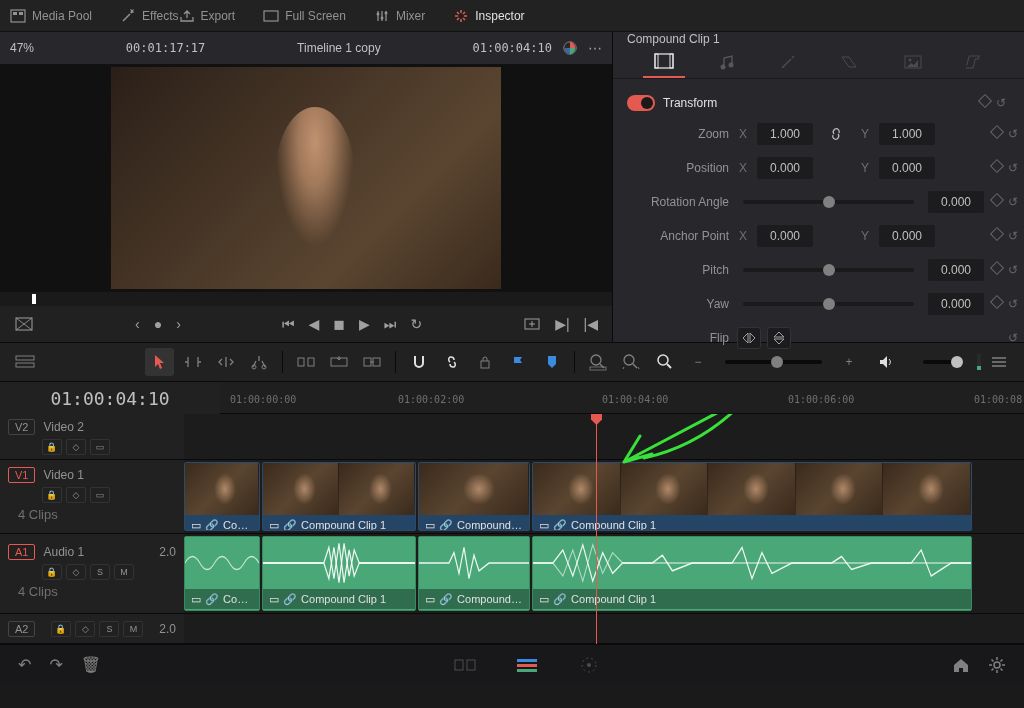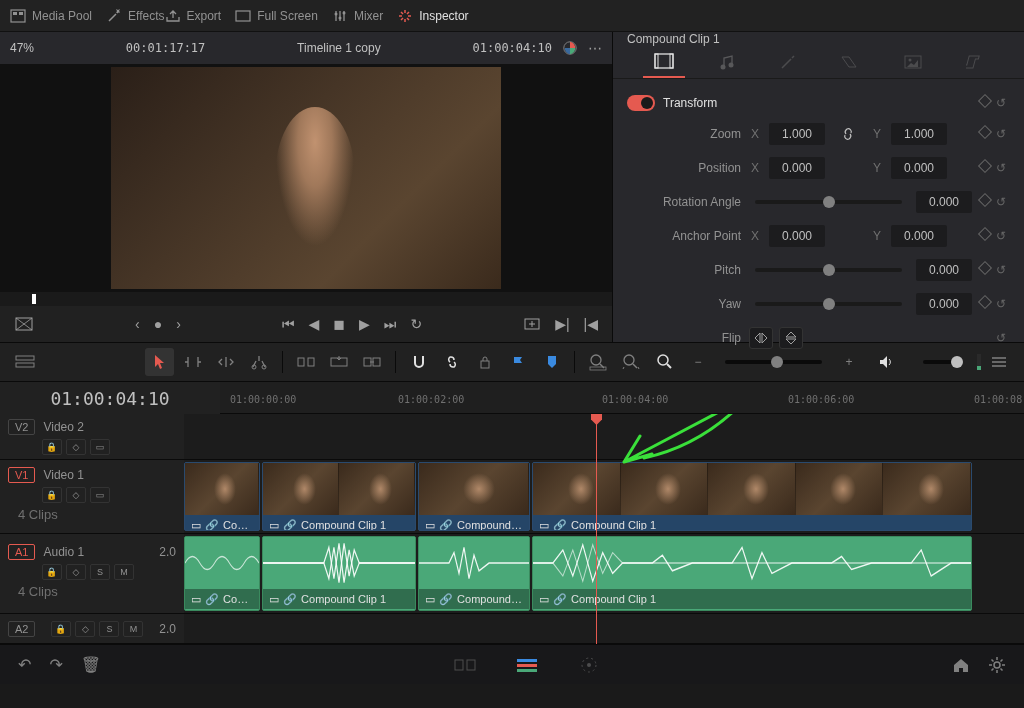--- a/index.html
+++ b/index.html
@@ -1,18 +1,18 @@
 <!DOCTYPE html>
 <html><head>
 <meta charset="utf-8">
 <style>
 *{margin:0;padding:0;box-sizing:border-box;font-family:-apple-system,BlinkMacSystemFont,"Segoe UI",sans-serif;user-select:none}
 body{background:#1a1a1a;color:#929292;font-size:12px;overflow:hidden;width:1024px;height:708px}
 .topbar{height:32px;background:#222;display:flex;align-items:center;padding:0 10px;border-bottom:1px solid #111}
-.topbar-left,.topbar-right{display:flex;align-items:flex-start;gap:14px}
+.topbar-left,.topbar-right{display:flex;align-items:flex-start;gap:28px}
 .tb-btn{display:flex;align-items:center;gap:6px;cursor:pointer;color:#929292}
 .topbar-center{flex:1;text-align:center}
 .topbar-center .proj{color:#e0e0e0;font-weight:600}
 .topbar-center .status{color:#808080;margin-left:8px}
 .inspector-active{color:#e55a50}
 .icon{width:16px;height:16px;display:inline-flex;align-items:center;justify-content:center}
 .viewer-row{height:310px;display:flex;background:#212121}
 .viewer-main{width:613px;display:flex;flex-direction:column;border-right:1px solid #0a0a0a}
 .viewer-header{height:32px;display:flex;align-items:center;justify-content:space-between;padding:0 10px;background:#28282c}
 .viewer-header .zoom{color:#c0c0c0}
@@ -30,21 +30,21 @@
 .inspector{flex:1;background:#28282c;display:flex;flex-direction:column}
 .insp-header{height:32px;display:flex;align-items:center;padding:0 14px;color:#c0c0c0;background:#28282c}
 .insp-tabs{height:36px;display:flex;align-items:center;justify-content:space-around;padding:0 18px;border-bottom:1px solid #1a1a1a}
 .insp-tab{cursor:pointer;padding:6px 10px;opacity:0.4}
 .insp-tab.active{opacity:1;border-bottom:2px solid #e55a50}
 .insp-section{padding:10px 0}
 .insp-section-head{display:flex;align-items:center;justify-content:flex-end;padding:6px 14px}
 .insp-section-head .left{display:flex;align-items:center;gap:8px}
 .toggle-on{width:28px;height:16px;background:#e55a50;border-radius:8px;position:relative}
 .toggle-on::after{content:"";position:absolute;right:2px;top:2px;width:12px;height:12px;background:#1a1a1a;border-radius:50%}
-.prop-row{display:flex;align-items:center;padding:6px 14px;gap:8px}
+.prop-row{display:flex;align-items:center;padding:6px 2px;gap:8px}
 .prop-label{width:114px;text-align:right;color:#929292;font-size:12px}
 .prop-xy{width:12px;text-align:center;color:#707070}
 .prop-val{width:56px;height:22px;background:#1c1c1e;border:none;color:#c0c0c0;text-align:center;font-size:12px;border-radius:2px}
 .prop-slider{flex:1;height:4px;background:#1a1a1a;border-radius:2px;position:relative;margin:0 6px}
 .prop-slider-thumb{position:absolute;left:50%;top:-4px;width:12px;height:12px;background:#808080;border-radius:50%;transform:translateX(-50%)}
 .kf-col{display:flex;gap:6px;margin-left:auto}
 .kf-diamond{width:10px;height:10px;transform:rotate(45deg);border:1px solid #666;cursor:pointer}
 .kf-reset{width:14px;height:14px;cursor:pointer;color:#666}
 .flip-btns{display:flex;gap:6px}
 .flip-btn{width:24px;height:22px;background:#1c1c1e;border:1px solid #333;border-radius:3px;display:flex;align-items:center;justify-content:center;cursor:pointer}

